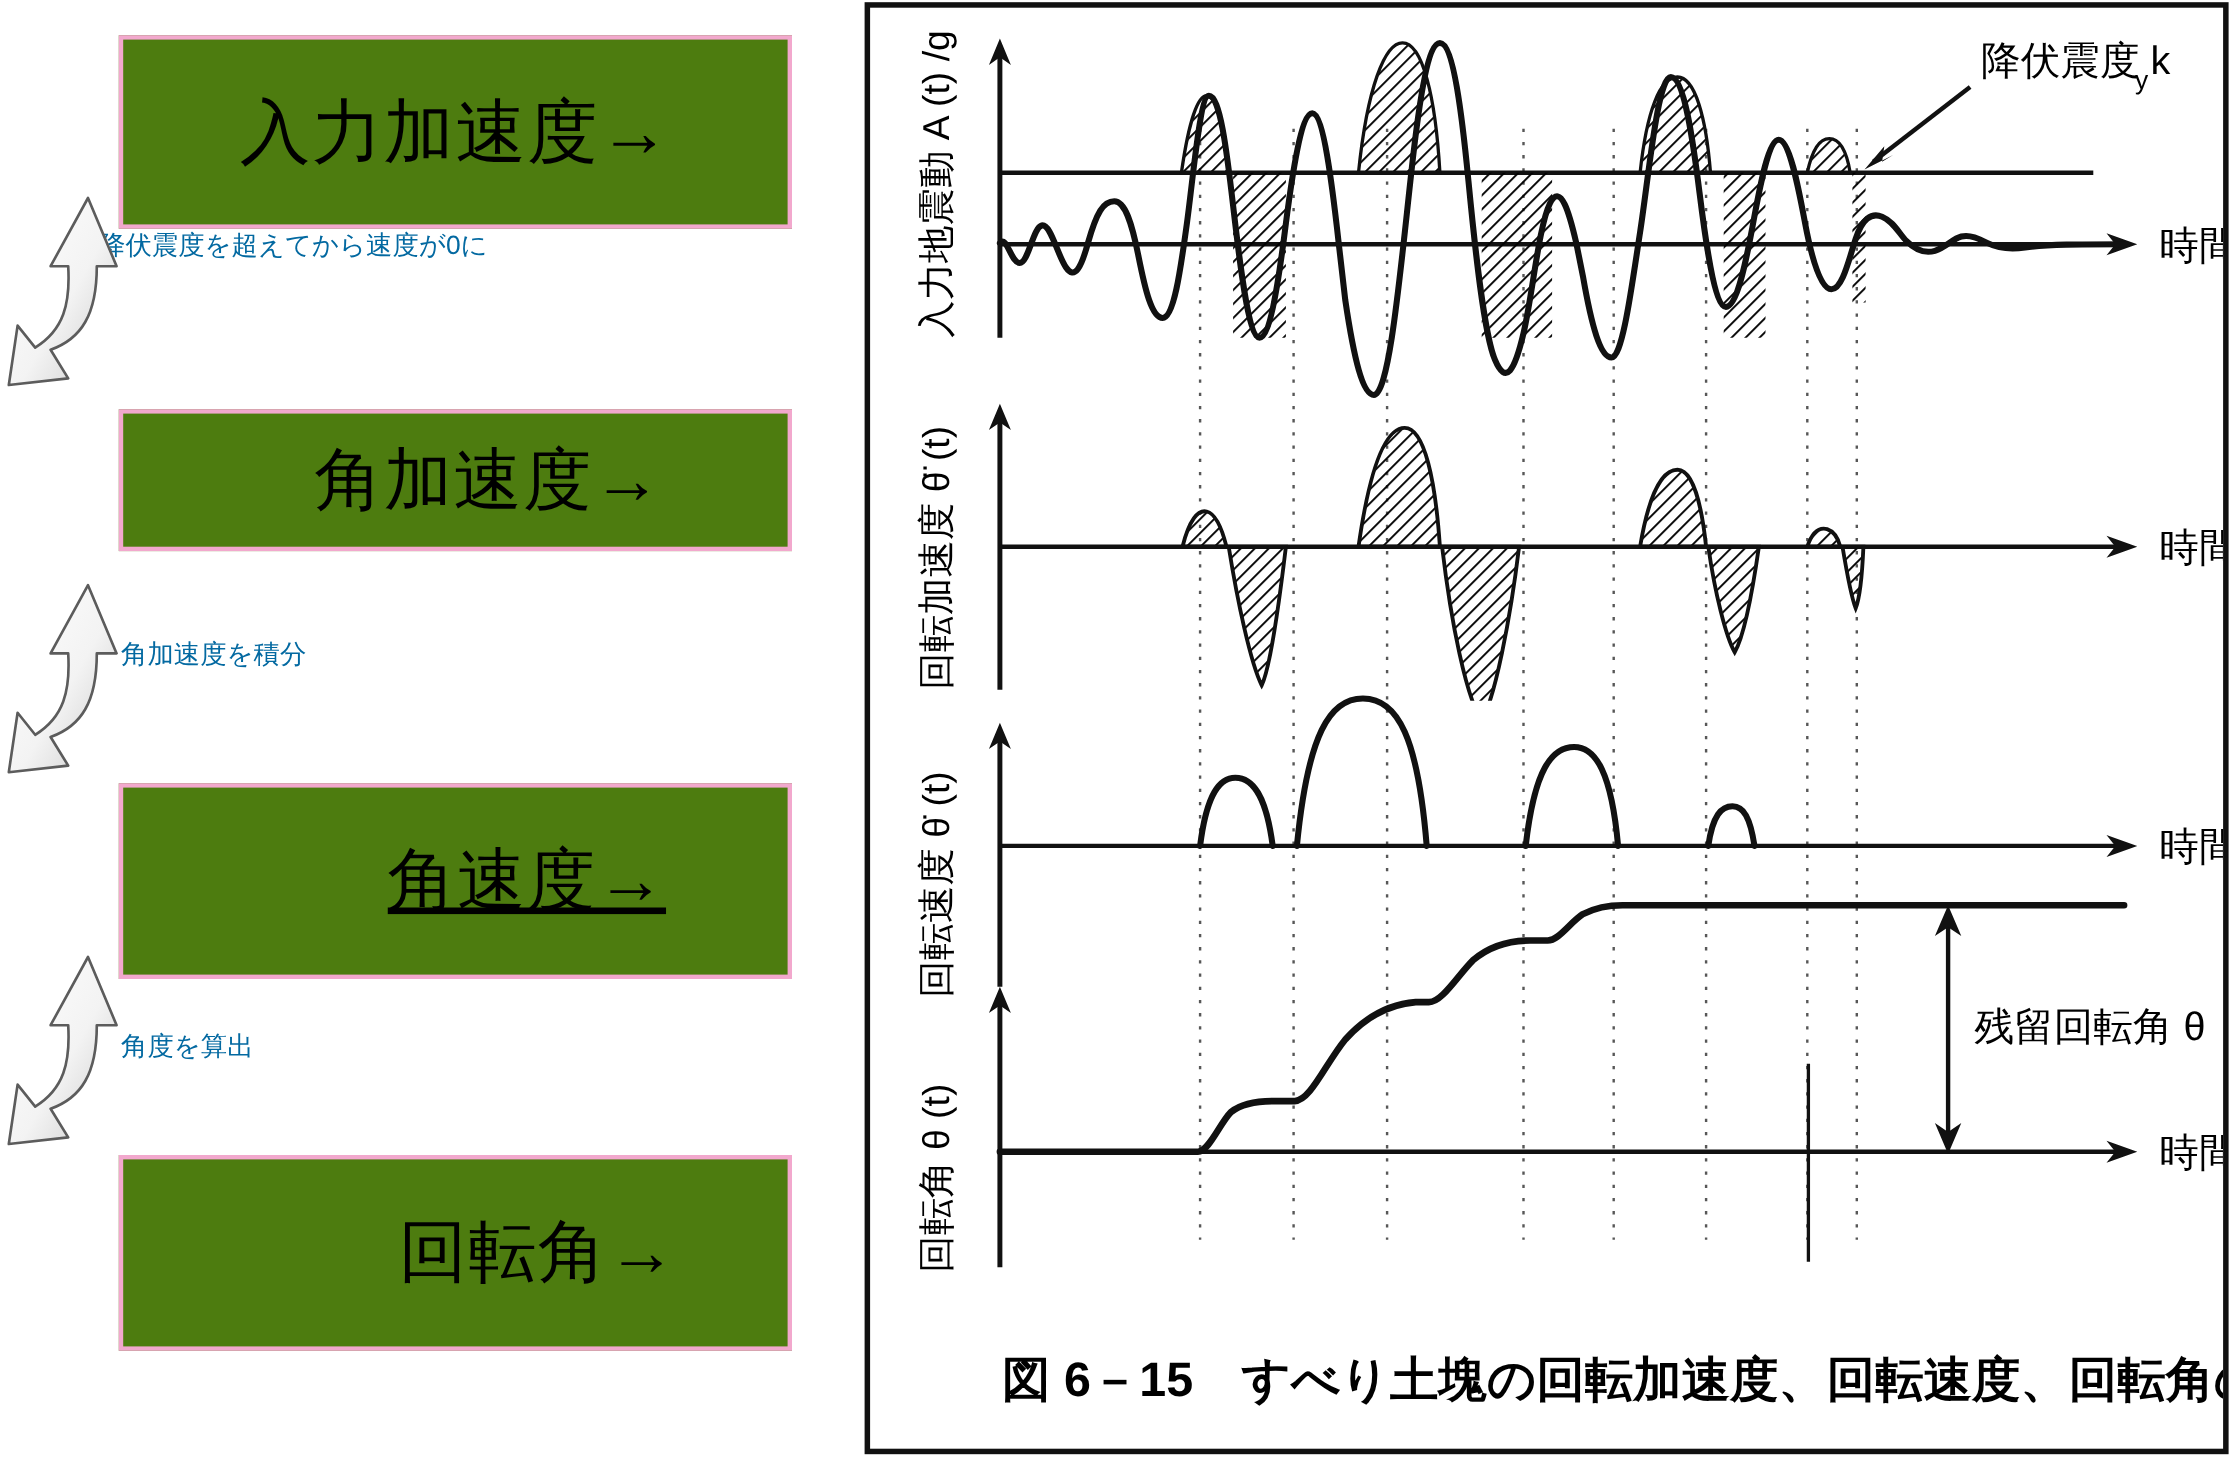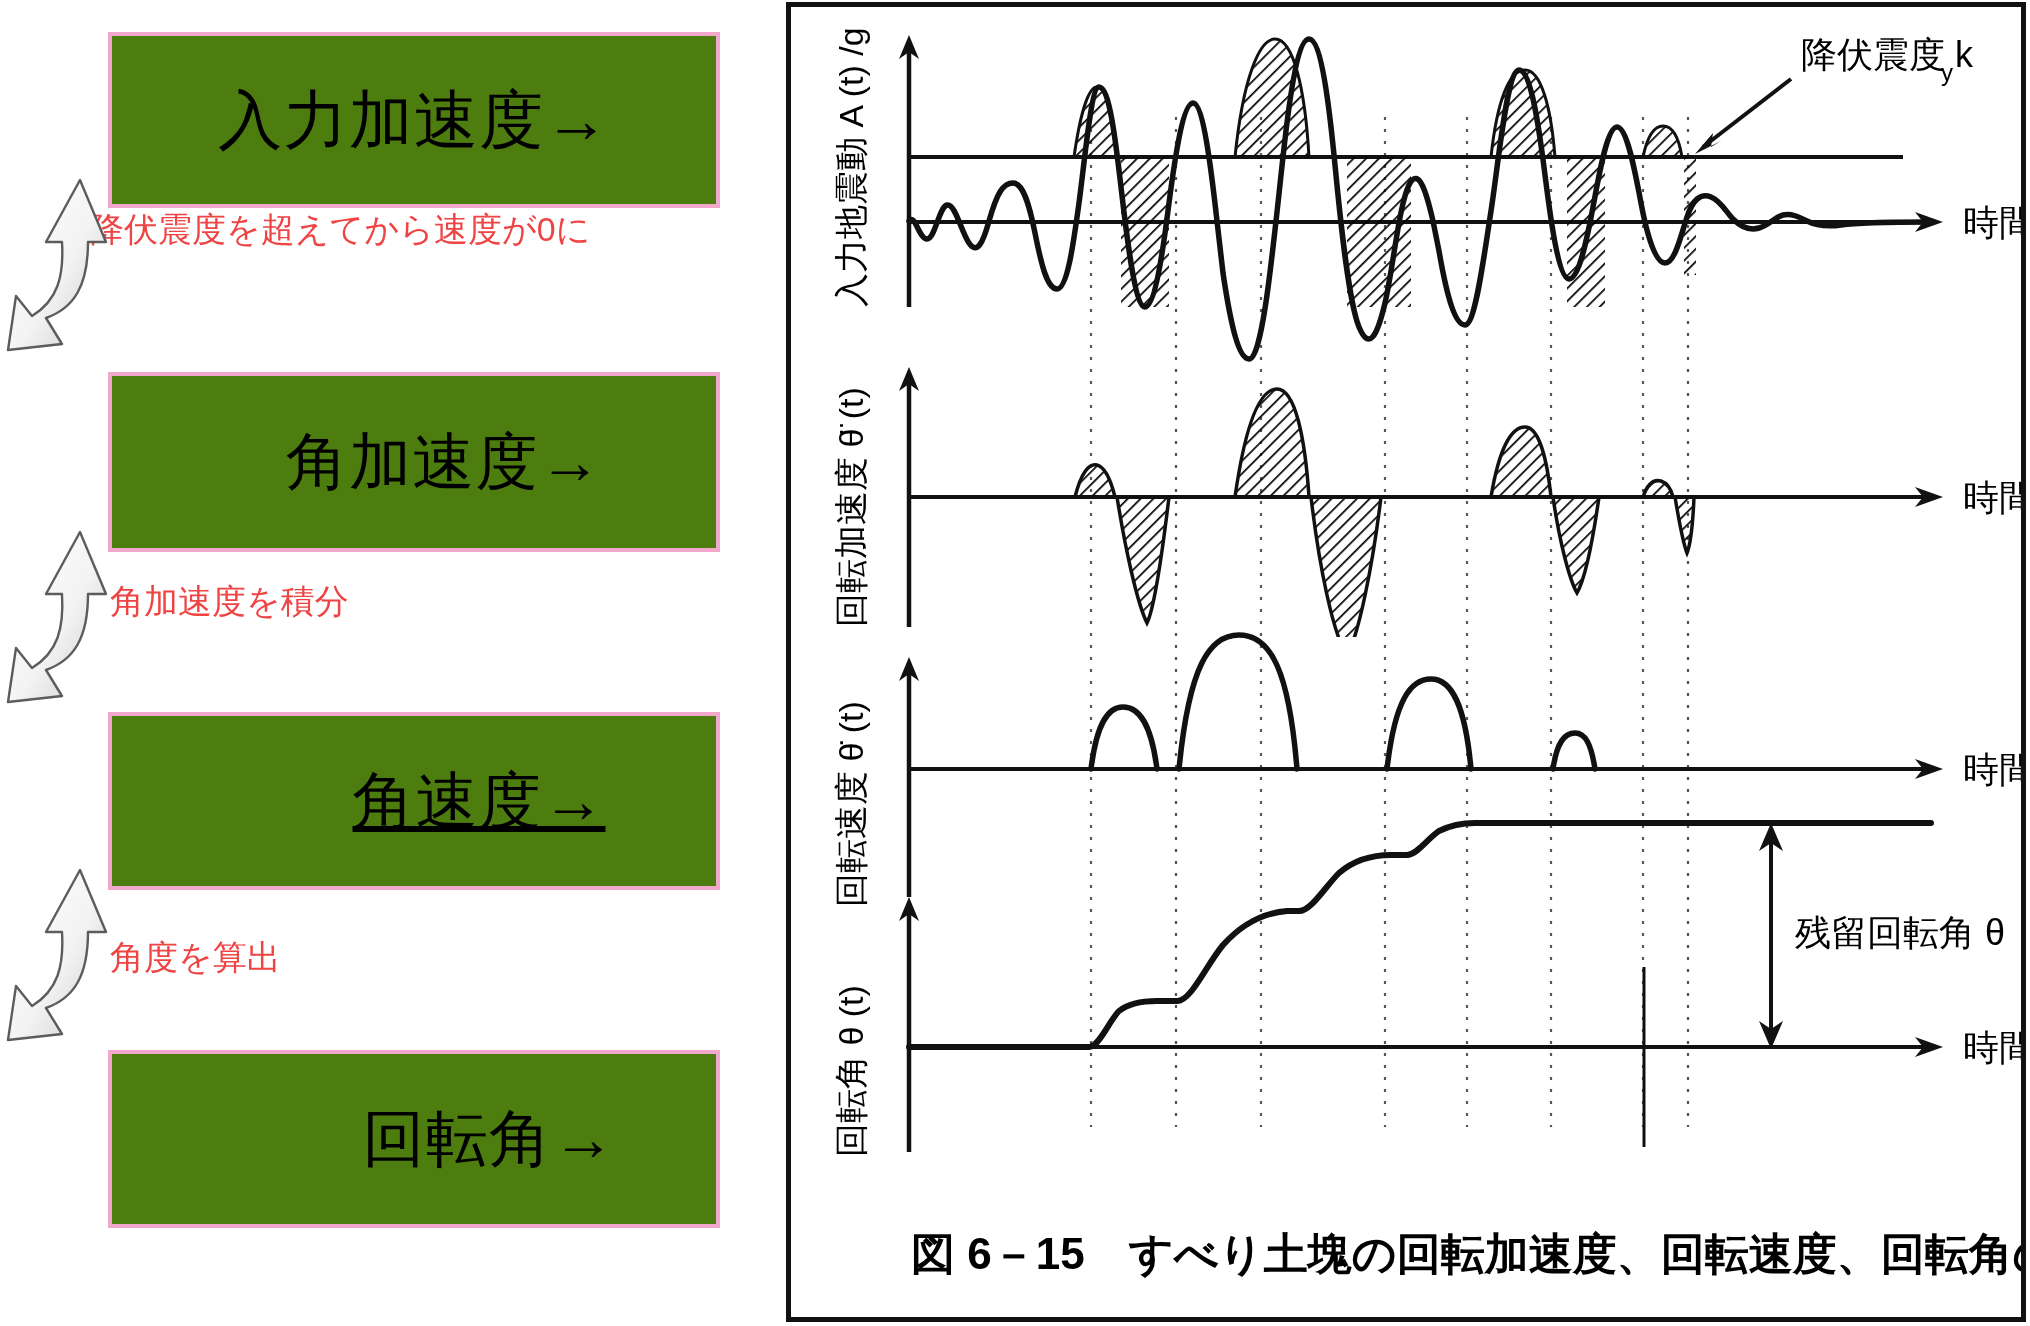--- a/index.html
+++ b/index.html
@@ -8,28 +8,28 @@
 
   
   #left-panel{position:absolute;left:0;top:0;width:780px;height:1326px;}
 
   .flowbox{position:absolute;box-sizing:border-box;background:#4d7c0f;
            border:4px solid #f2a8cd;display:flex;align-items:center;justify-content:center;}
   .flowbox .bl{font-size:62px;color:#000;letter-spacing:.02em;white-space:nowrap;line-height:1;}
 
   .fb1{left:108px;top:32px;width:612px;height:176px;}
   .fb1 .bl{font-size:64px;}
-  .fb2{left:108px;top:372px;width:612px;height:180px;align-items:center;}
+  .fb2{left:108px;top:372px;width:612px;height:129px;align-items:center;}
   .fb2 .bl{padding-left:60px;}
   .fb3{left:108px;top:712px;width:612px;height:178px;text-decoration:underline;}
   .fb3 .bl{padding-left:130px;}
   .fb4{left:108px;top:1050px;width:612px;height:178px;justify-content:center;}
   .fb4 .bl{padding-left:150px;}
 
-  .note{position:absolute;font-size:34px;color:#ef4444;white-space:nowrap;line-height:1.0;}
+  .note{position:absolute;font-size:24px;color:#0369a1;white-space:nowrap;line-height:1.0;}
   .note1a{left:90px;top:212px;}
   .note1b{left:90px;top:290px;}
   .note2{left:110px;top:584px;}
   .note3{left:110px;top:940px;}
 
   .bentarrow{position:absolute;width:120px;height:190px;}
 
   
   #figure{position:absolute;left:786px;top:2px;width:1240px;height:1320px;
           box-sizing:border-box;border:5px solid #111;background:#fff;}

